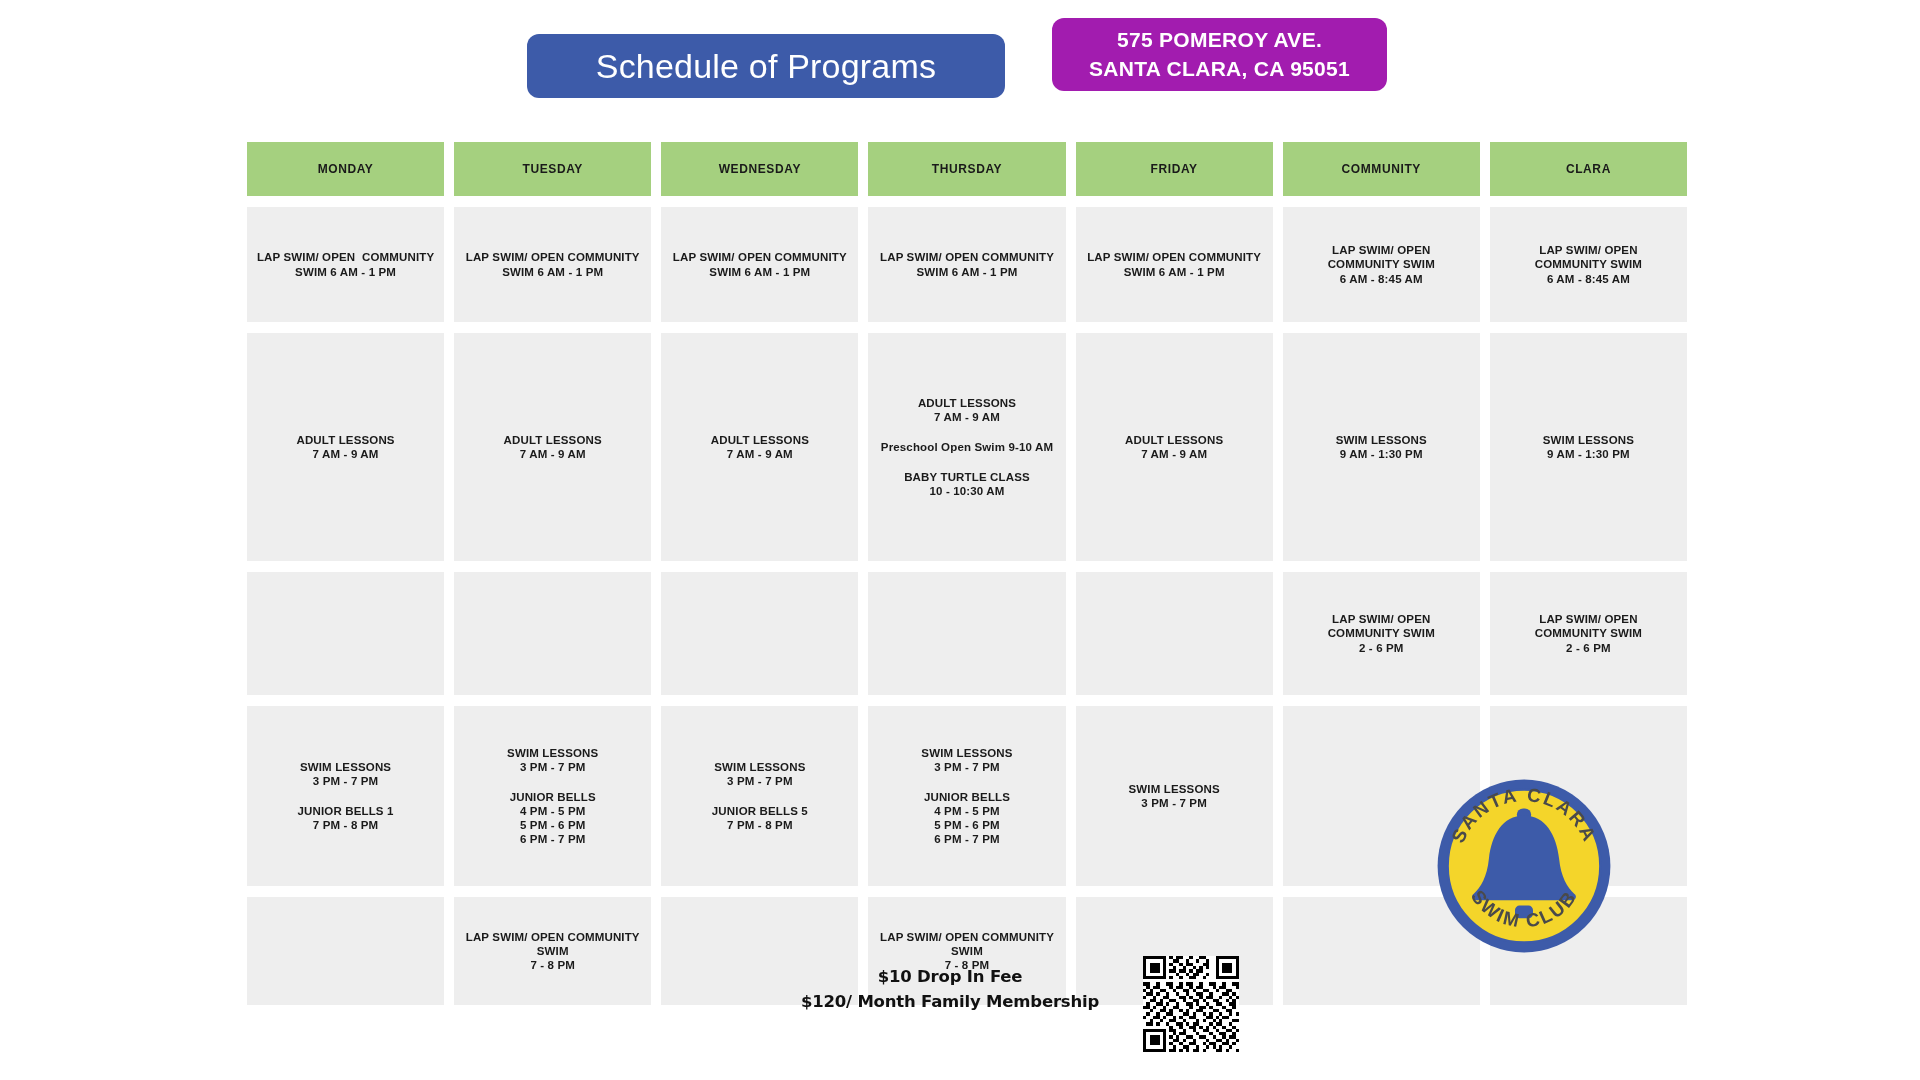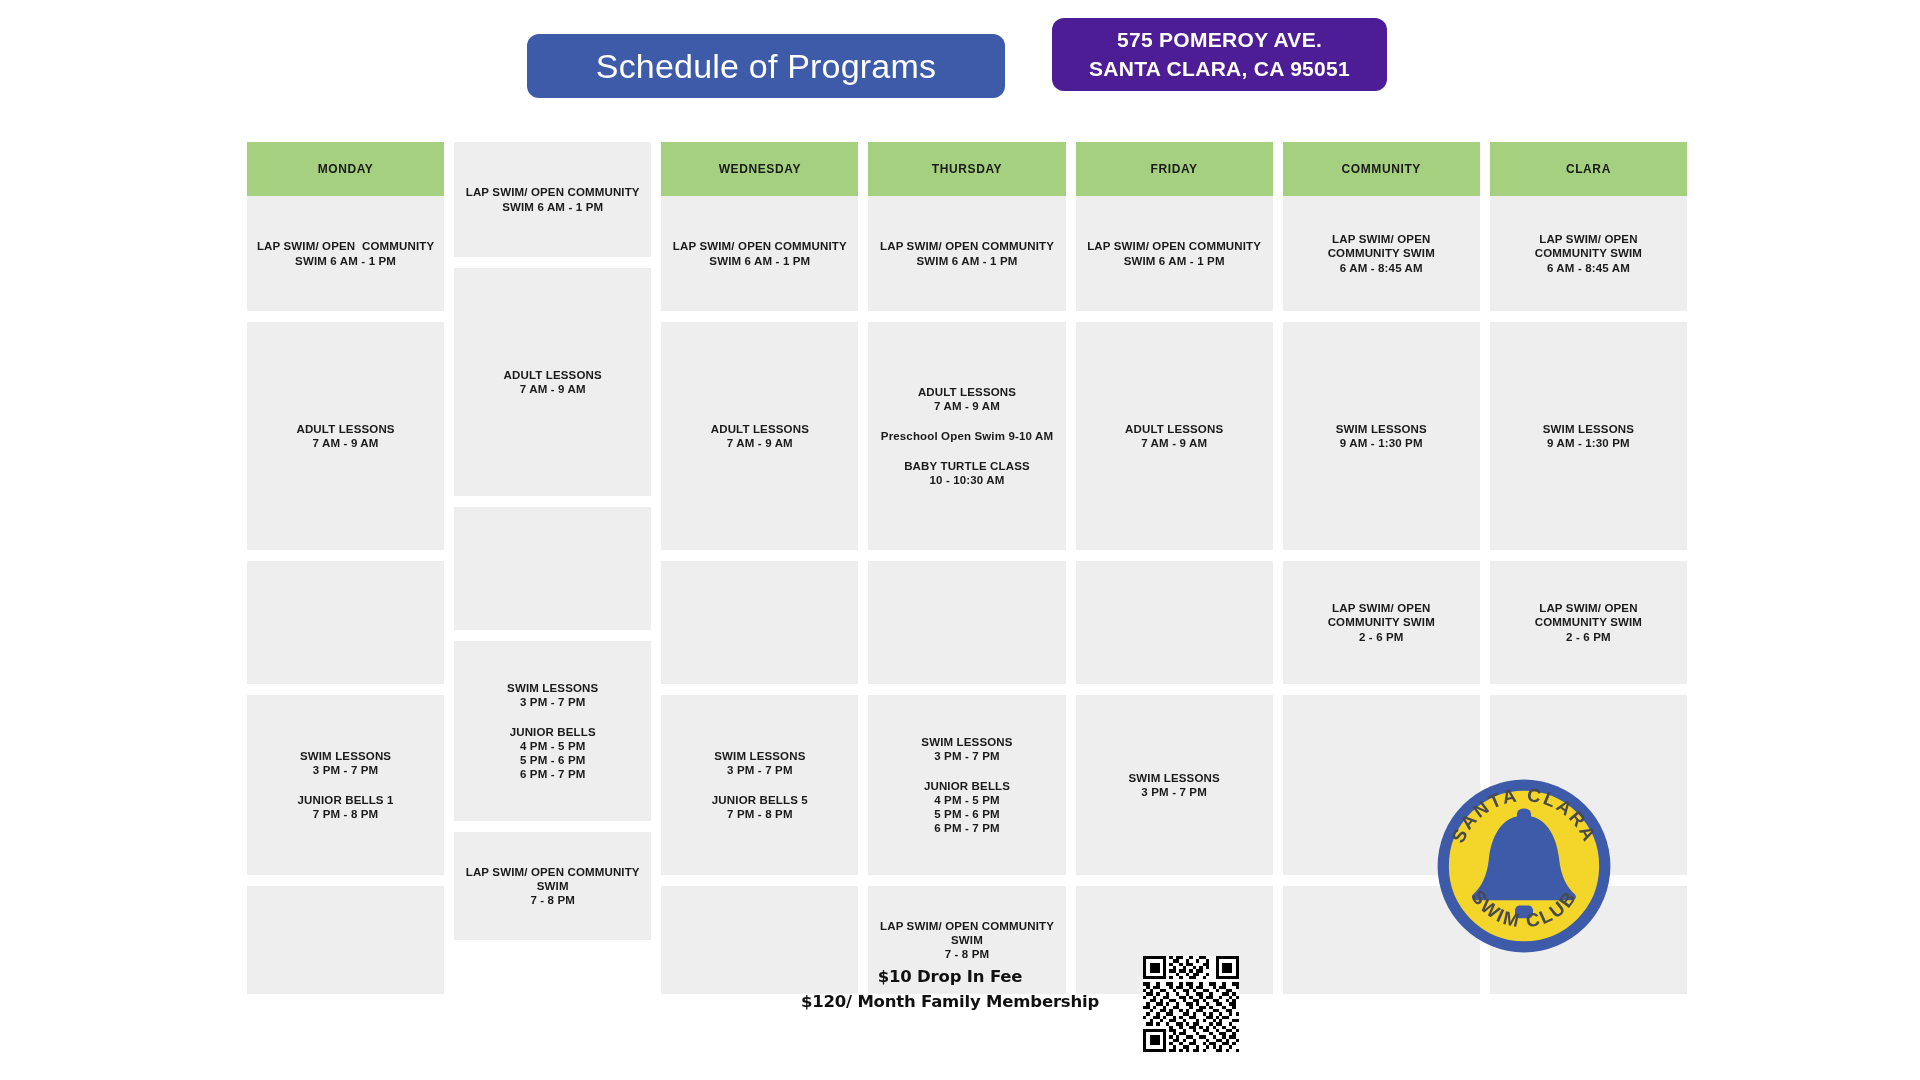--- a/index.html
+++ b/index.html
@@ -48,21 +48,21 @@
     letter-spacing: 0.2px;
     white-space: nowrap;
   }
 
   .address-pill {
     position: absolute;
     left: 1052px;
     top: 18px;
     width: 335px;
     height: 73px;
-    background: #4c1d95;
+    background: #a21caf;
     border-radius: 12px;
     display: flex;
     flex-direction: column;
     align-items: center;
     justify-content: center;
     gap: 2px;
   }
   .address-pill .addr-line {
     color: #ffffff;
     font-size: 21px;
@@ -91,20 +91,21 @@
     padding-right: 10px;
   }
   .col:last-child { padding-right: 0; }
 
   .day-head {
     background: #a5d07f;
     height: 54px;
     display: flex;
     align-items: center;
     justify-content: center;
+    margin-bottom: 11px;
   }
   .day-head .day-label {
     font-size: 12px;
     font-weight: bold;
     color: #1a1a1a;
     letter-spacing: 0.6px;
   }
 
   .cell {
     background: #eeeeee;
@@ -223,20 +224,23 @@
               <span class="e-line">3 PM - 7 PM</span>
             </div>
             <div class="entry">
               <span class="e-line">JUNIOR BELLS 1</span>
               <span class="e-line">7 PM - 8 PM</span>
             </div>
           </div>
           <div class="cell r5"></div>
         </div>
         <div class="col">
+          <div class="day-head">
+            <span class="day-label">TUESDAY</span>
+          </div>
           <div class="cell r1">
             <div class="entry">
               <span class="e-line">LAP SWIM/ OPEN COMMUNITY</span>
               <span class="e-line">SWIM 6 AM - 1 PM</span>
             </div>
           </div>
           <div class="cell r2">
             <div class="entry">
               <span class="e-line">ADULT LESSONS</span>
               <span class="e-line">7 AM - 9 AM</span>

